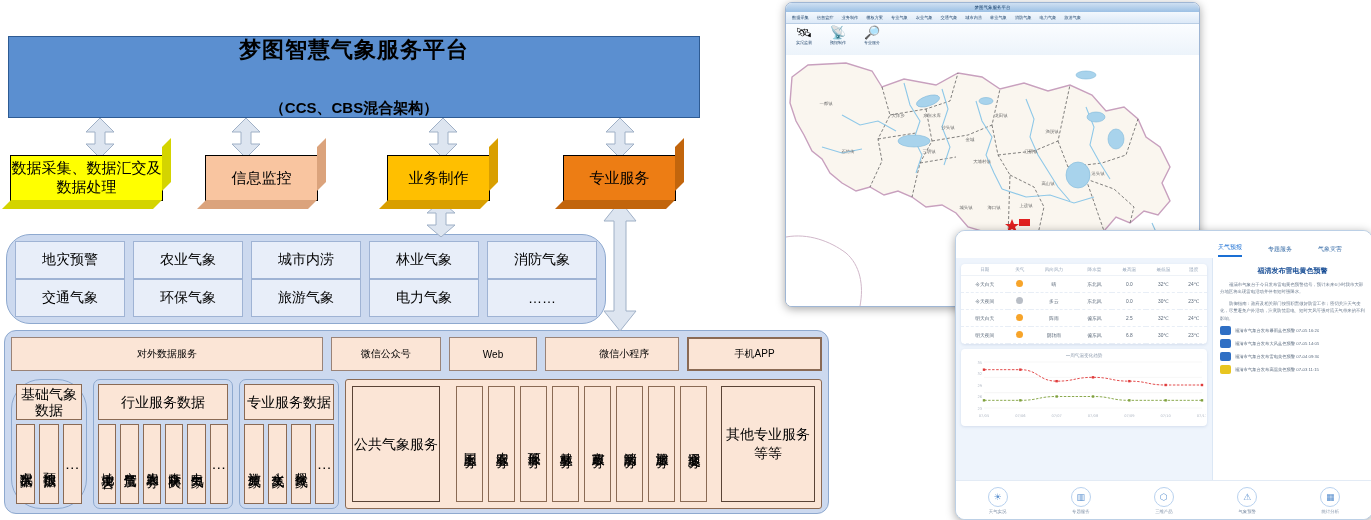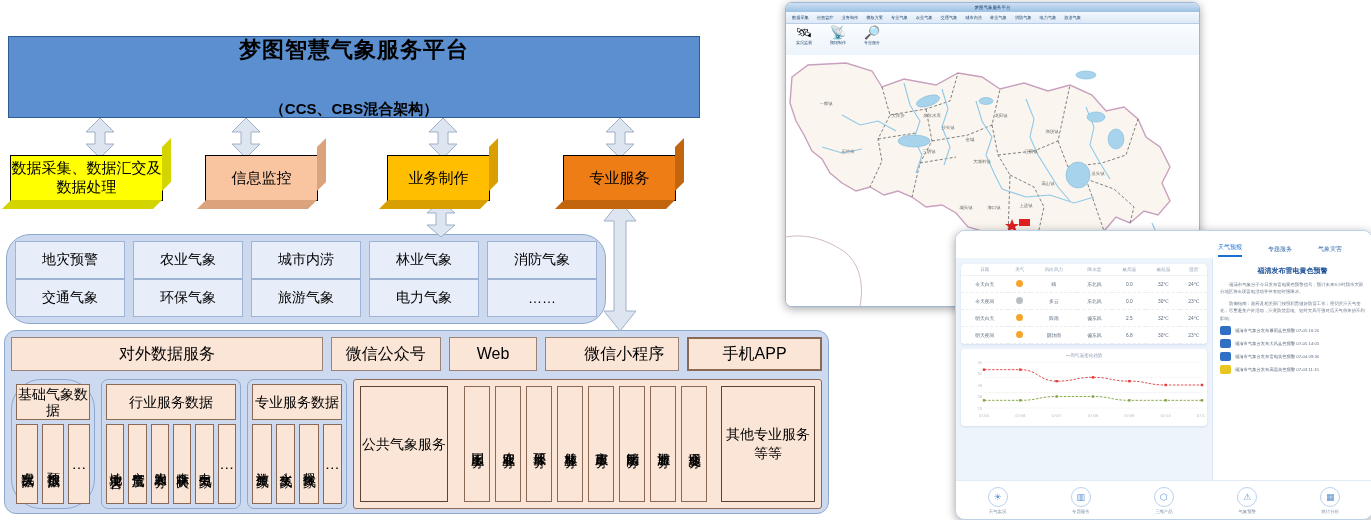--- a/index.html
+++ b/index.html
@@ -4,21 +4,21 @@
 <style>
   html,body{margin:0;padding:0;background:#ffffff;}
   body{width:1371px;height:520px;position:relative;overflow:hidden;
        font-family:"Liberation Sans","DejaVu Sans",sans-serif;color:#000;}
 
   
   #diagram{position:absolute;left:0;top:0;width:840px;height:520px;}
 
   .platform-banner{position:absolute;left:8px;top:36px;width:690px;height:80px;
       background:#5b8fd0;border:1px solid #2e5b93;
-      display:flex;flex-direction:column;align-items:center;justify-content:flex-start;gap:36px;}
+      display:flex;flex-direction:column;align-items:center;justify-content:space-between;}
   .platform-title{font-size:22px;font-weight:bold;letter-spacing:1px;color:#000;line-height:1.15;}
   .platform-sub{font-size:15px;font-weight:bold;color:#000;line-height:1.3;margin-top:1px;}
 
   
   .box3d{position:absolute;border:1px solid #000;box-sizing:border-box;
       display:flex;align-items:center;justify-content:center;text-align:center;
       font-size:15px;line-height:1.25;z-index:4;}
   .box3d .sh-r{position:absolute;right:-9px;top:-9px;width:9px;height:100%;
       transform:skewY(-45deg);transform-origin:left top;}
   .box3d .sh-b{position:absolute;left:0px;bottom:-9px;width:100%;height:9px;
@@ -34,21 +34,21 @@
   .svc-row{display:flex;gap:8px;height:38px;}
   .svc-cell{flex:1;background:#e8eef9;border:1px solid #9fb3d4;
       display:flex;align-items:center;justify-content:center;font-size:14px;color:#000;}
 
   
   .data-panel{position:absolute;left:4px;top:330px;width:825px;height:184px;
       background:#ccd9ef;border:1px solid #8ea9cf;border-radius:12px;box-sizing:border-box;
       padding:6px;}
   .chan-row{display:flex;gap:8px;height:34px;}
   .chan{background:#fbe5d6;border:1px solid #9a8377;display:flex;align-items:center;
-      justify-content:center;font-size:16px;color:#000;}
+      justify-content:center;font-size:10px;color:#000;}
   .chan.strong{border:2px solid #8a6a54;}
 
   .grp-row{display:flex;gap:6px;margin-top:8px;height:130px;}
   .grp{background:#ccd9ef;border:1px solid #8ea9cf;border-radius:7px;box-sizing:border-box;
       padding:4px;display:flex;flex-direction:column;}
   .grp-head{background:#fbe5d6;border:1px solid #8a6a54;font-size:14px;
       display:flex;align-items:center;justify-content:center;text-align:center;line-height:1.15;
       height:34px;margin-bottom:4px;}
   .grp-items{display:flex;gap:4px;flex:1;}
   .vcell{background:#fbe5d6;border:1px solid #8a6a54;flex:1;
@@ -187,21 +187,21 @@
     <div class="chan-row">
       <div class="chan" style="width:322px;">对外数据服务</div>
       <div class="chan" style="width:112px;">微信公众号</div>
       <div class="chan" style="width:90px;">Web</div>
       <div class="chan" style="width:112px;padding-left:24px;">微信小程序</div>
       <div class="chan strong" style="width:136px;">手机APP</div>
     </div>
 
     <div class="grp-row">
 
-      <div class="grp" style="width:84px;border-radius:30px;">
+      <div class="grp" style="width:76px;border-radius:30px;">
         <div class="grp-head">基础气象数据</div>
         <div class="grp-items">
           <div class="vcell">实况数据</div>
           <div class="vcell">预报数据</div>
           <div class="vcell dots">…</div>
         </div>
       </div>
 
       <div class="grp" style="width:140px;">
         <div class="grp-head">行业服务数据</div>

